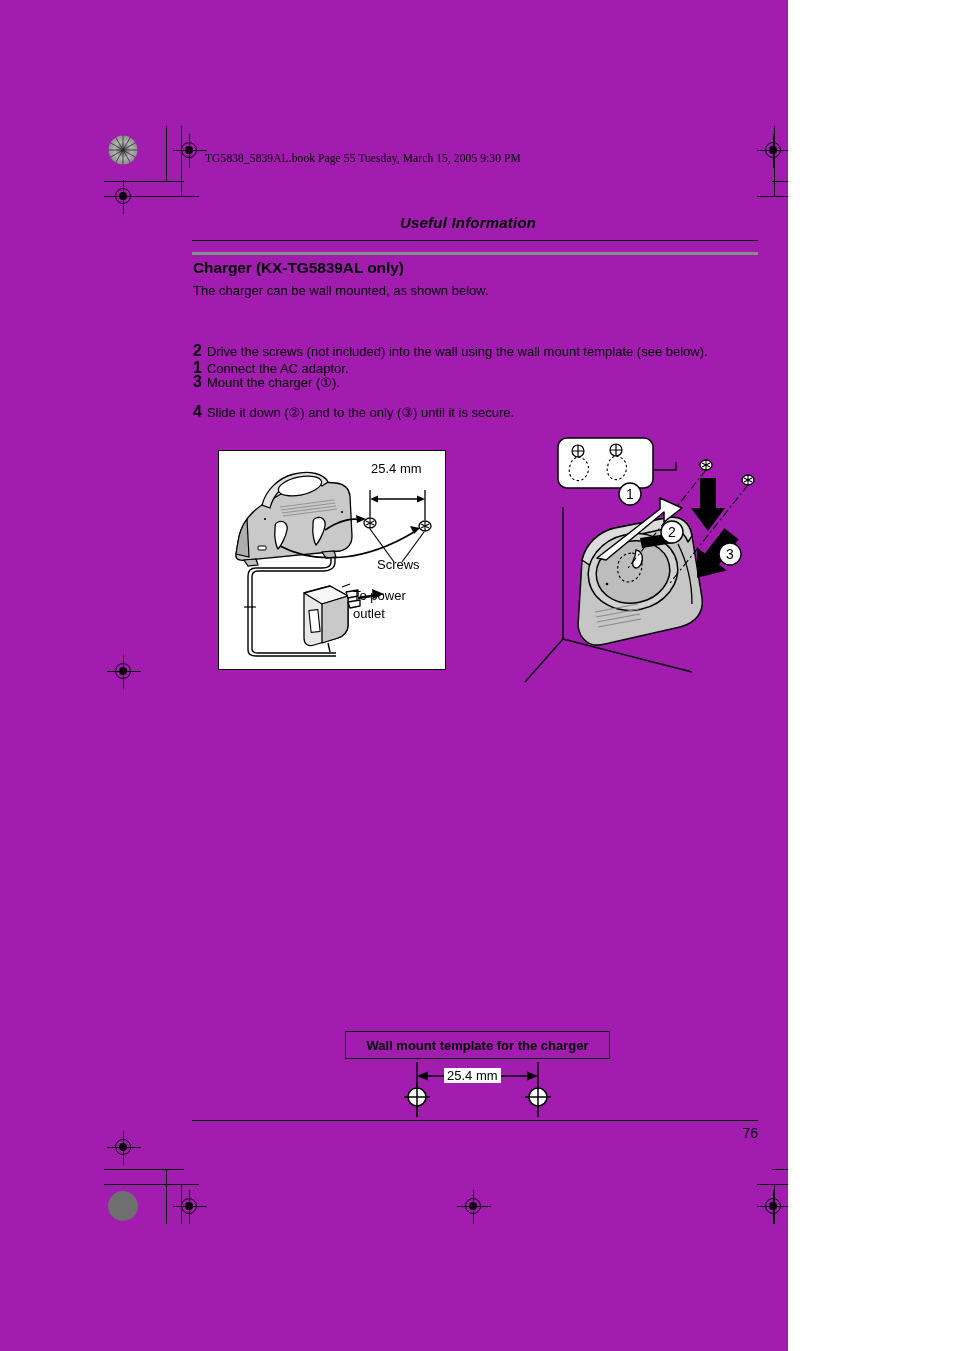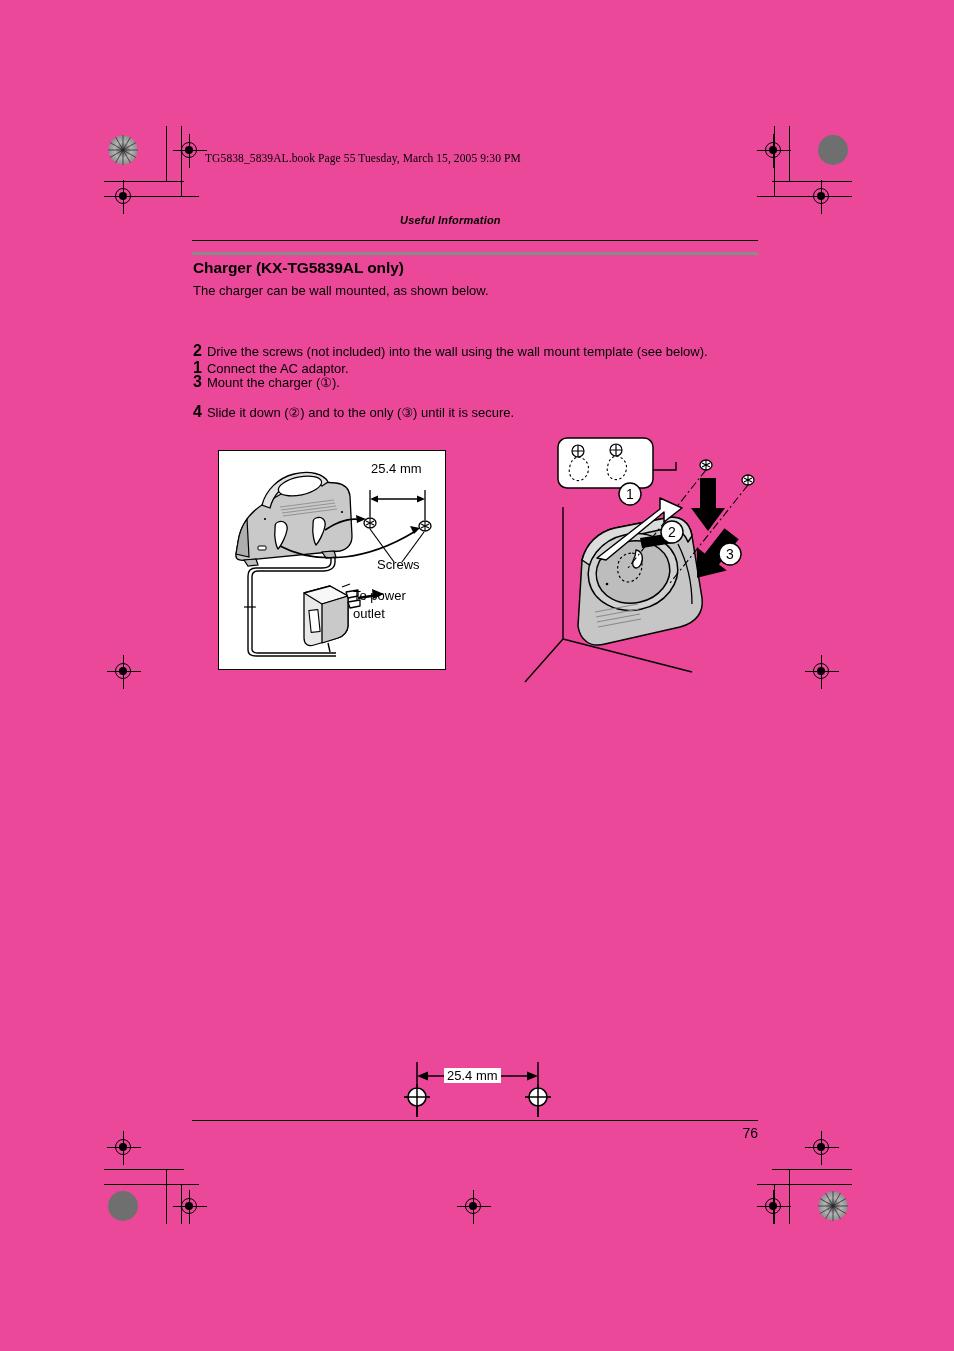--- a/index.html
+++ b/index.html
@@ -6,24 +6,24 @@
     margin: 0;
     padding: 0;
     background: #ffffff;
   }
   body {
     font-family: "Liberation Sans", sans-serif;
     color: #000000;
   }
   #page {
     position: relative;
-    width: 954px;
+    width: 788px;
     height: 1351px;
     overflow: hidden;
-    background: #ec4899;
+    background: #a21caf;
   }
 
   
   .crop-line {
     position: absolute;
     background: #000000;
   }
   .reg-mark {
     position: absolute;
     width: 34px;
@@ -75,21 +75,21 @@
     position: absolute;
     font-family: "Liberation Serif", serif;
     font-size: 11.5px;
     letter-spacing: 0.1px;
     white-space: nowrap;
     color: #000;
   }
   .running-head {
     position: absolute;
     right: 0;
-    font-size: 11px;
+    font-size: 15px;
     font-weight: bold;
     font-style: italic;
     letter-spacing: 0.2px;
     white-space: nowrap;
   }
   .rule-thin {
     position: absolute;
     background: #000000;
     height: 1.4px;
   }
@@ -530,20 +530,23 @@
     <g>
       <circle cx="152" cy="100" r="11" fill="#ffffff" stroke="#000" stroke-width="1.4"></circle>
       <text x="152" y="105" font-family="Liberation Sans, sans-serif" font-size="14" text-anchor="middle" fill="#000">2</text>
     </g>
     <g>
       <circle cx="210" cy="122" r="11" fill="#ffffff" stroke="#000" stroke-width="1.4"></circle>
       <text x="210" y="127" font-family="Liberation Sans, sans-serif" font-size="14" text-anchor="middle" fill="#000">3</text>
     </g>
   </svg>
 
+  <div class="tmpl-box" style="left:345px; top:1031px; width:265px; height:28px;">
+    <span>Wall mount template for the charger</span>
+  </div>
 
   <svg class="fig" style="left:390px; top:1062px;" width="175" height="60" viewBox="0 0 175 60">
 
     <g stroke="#000" stroke-width="1.5">
       <line x1="27" y1="0" x2="27" y2="55"></line>
       <line x1="148" y1="0" x2="148" y2="55"></line>
     </g>
 
     <g stroke="#000" stroke-width="1.5">
       <line x1="34" y1="14" x2="141" y2="14"></line>

